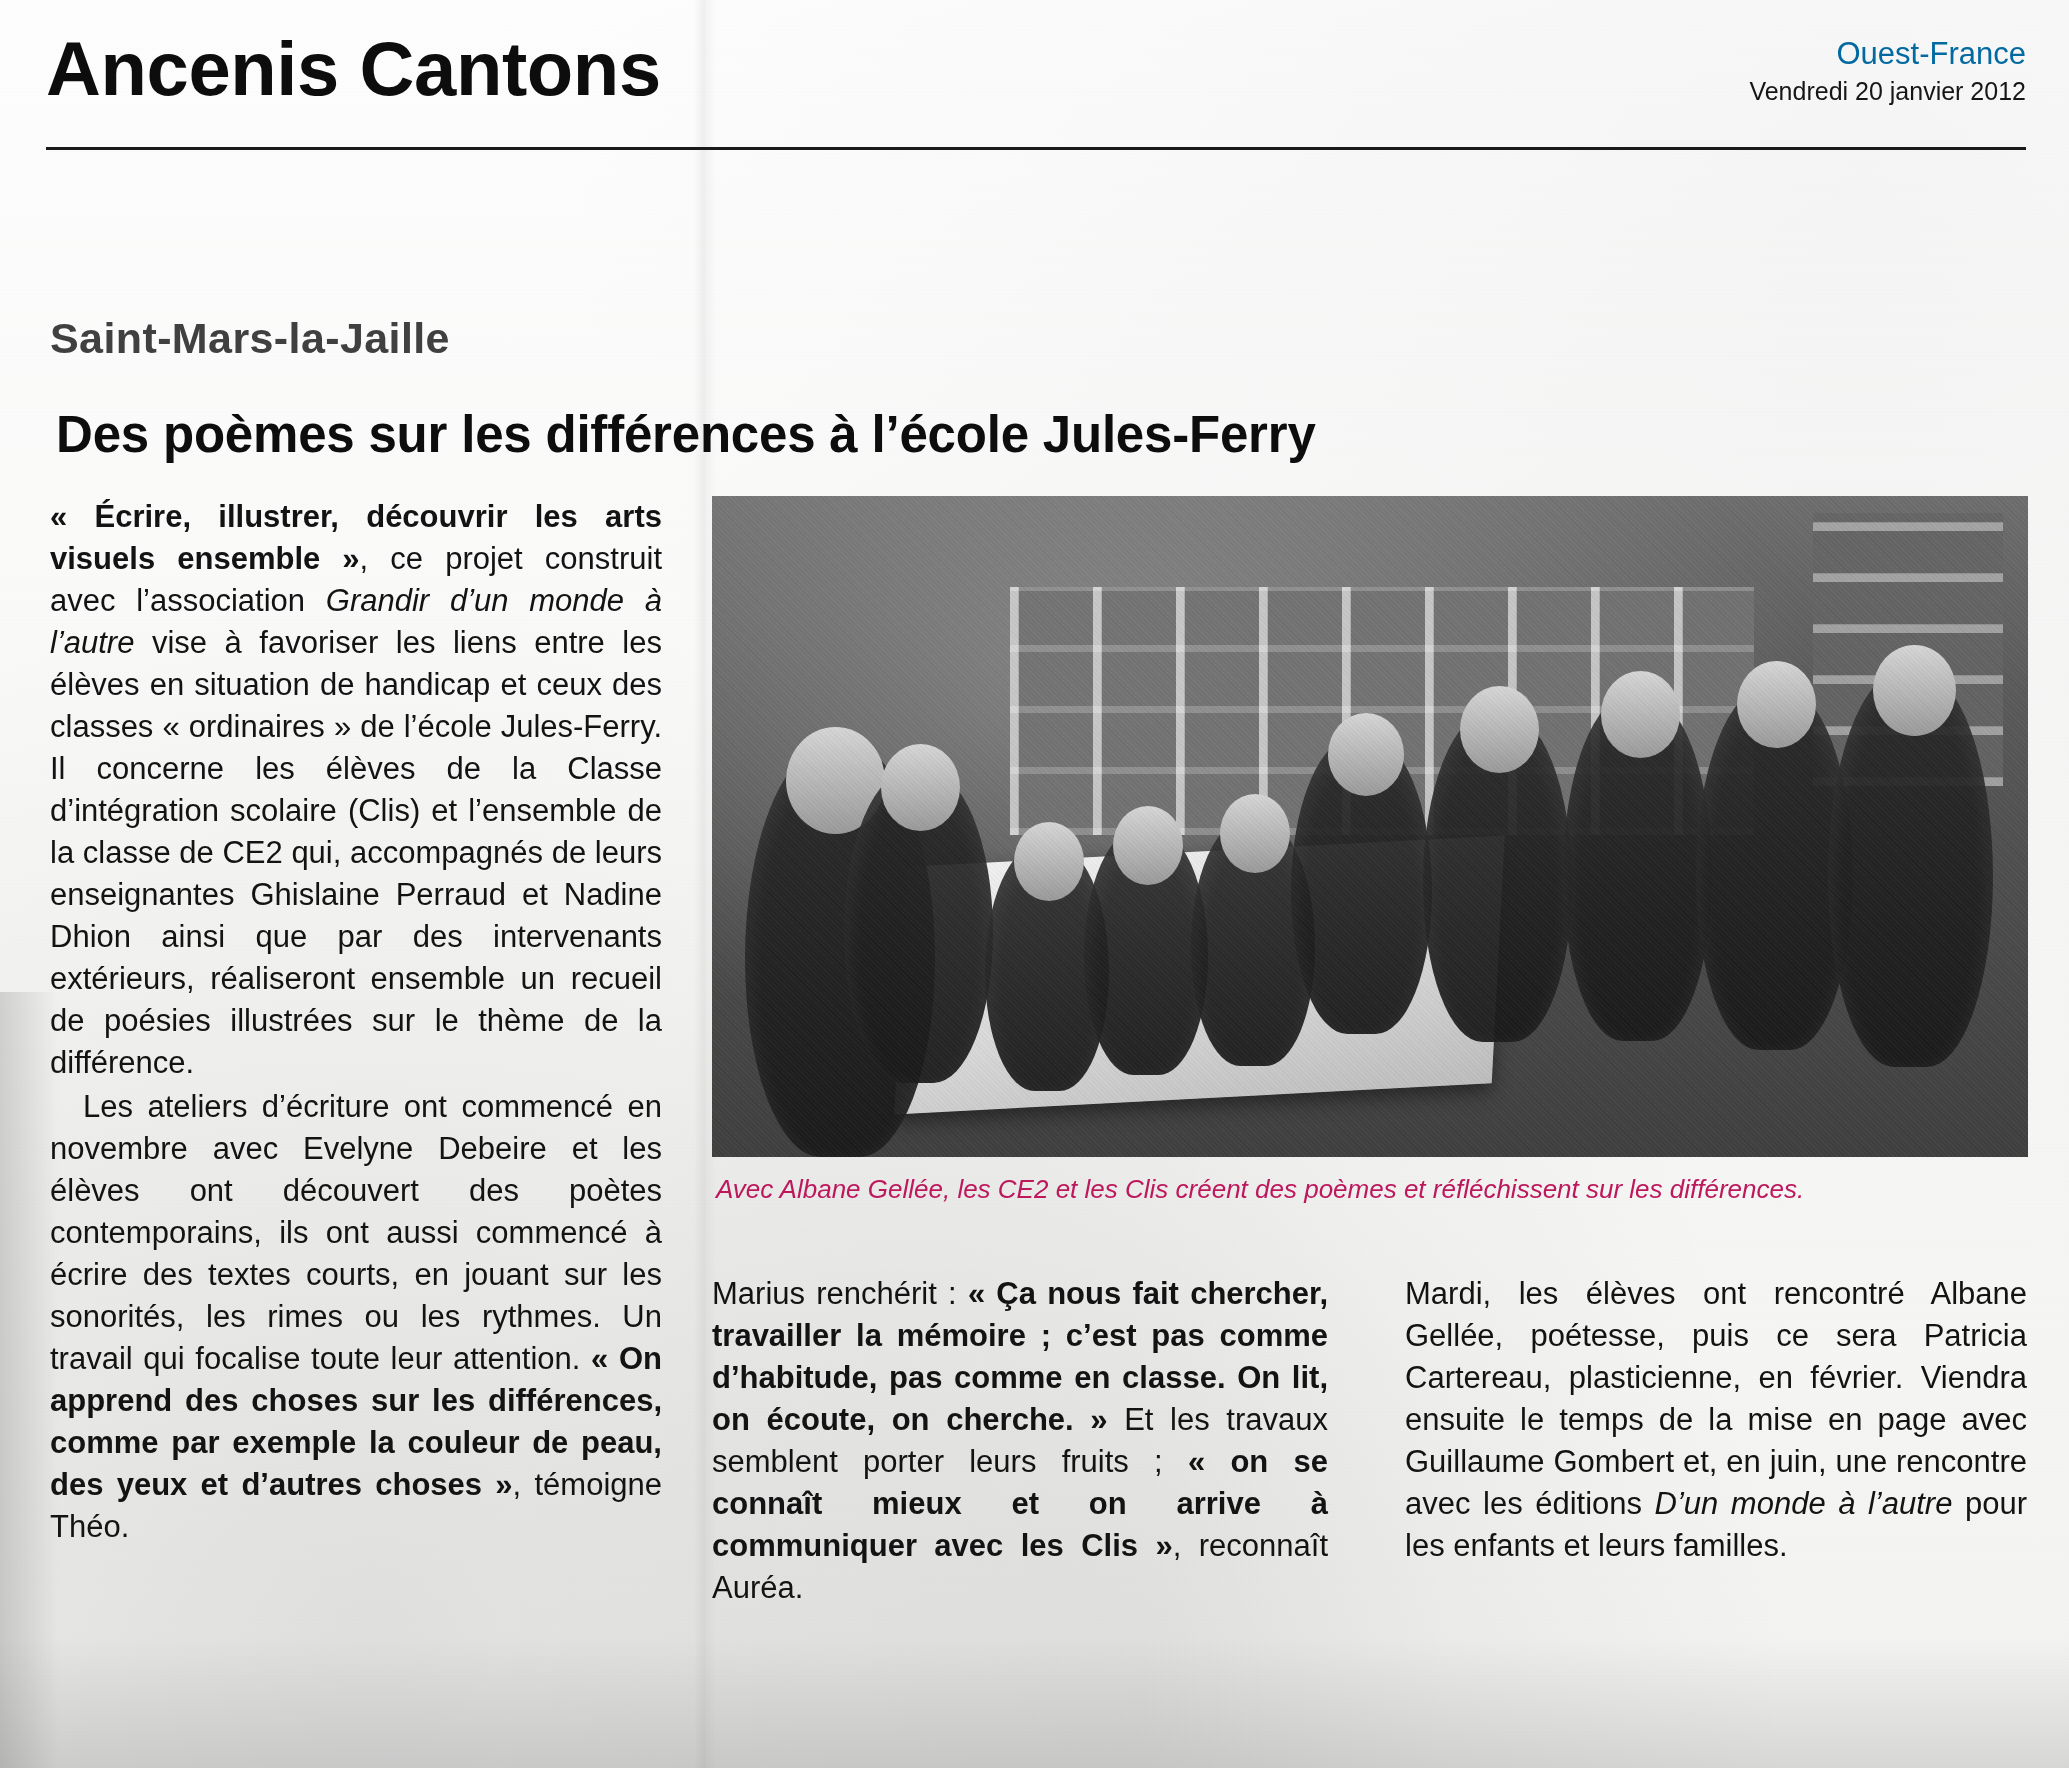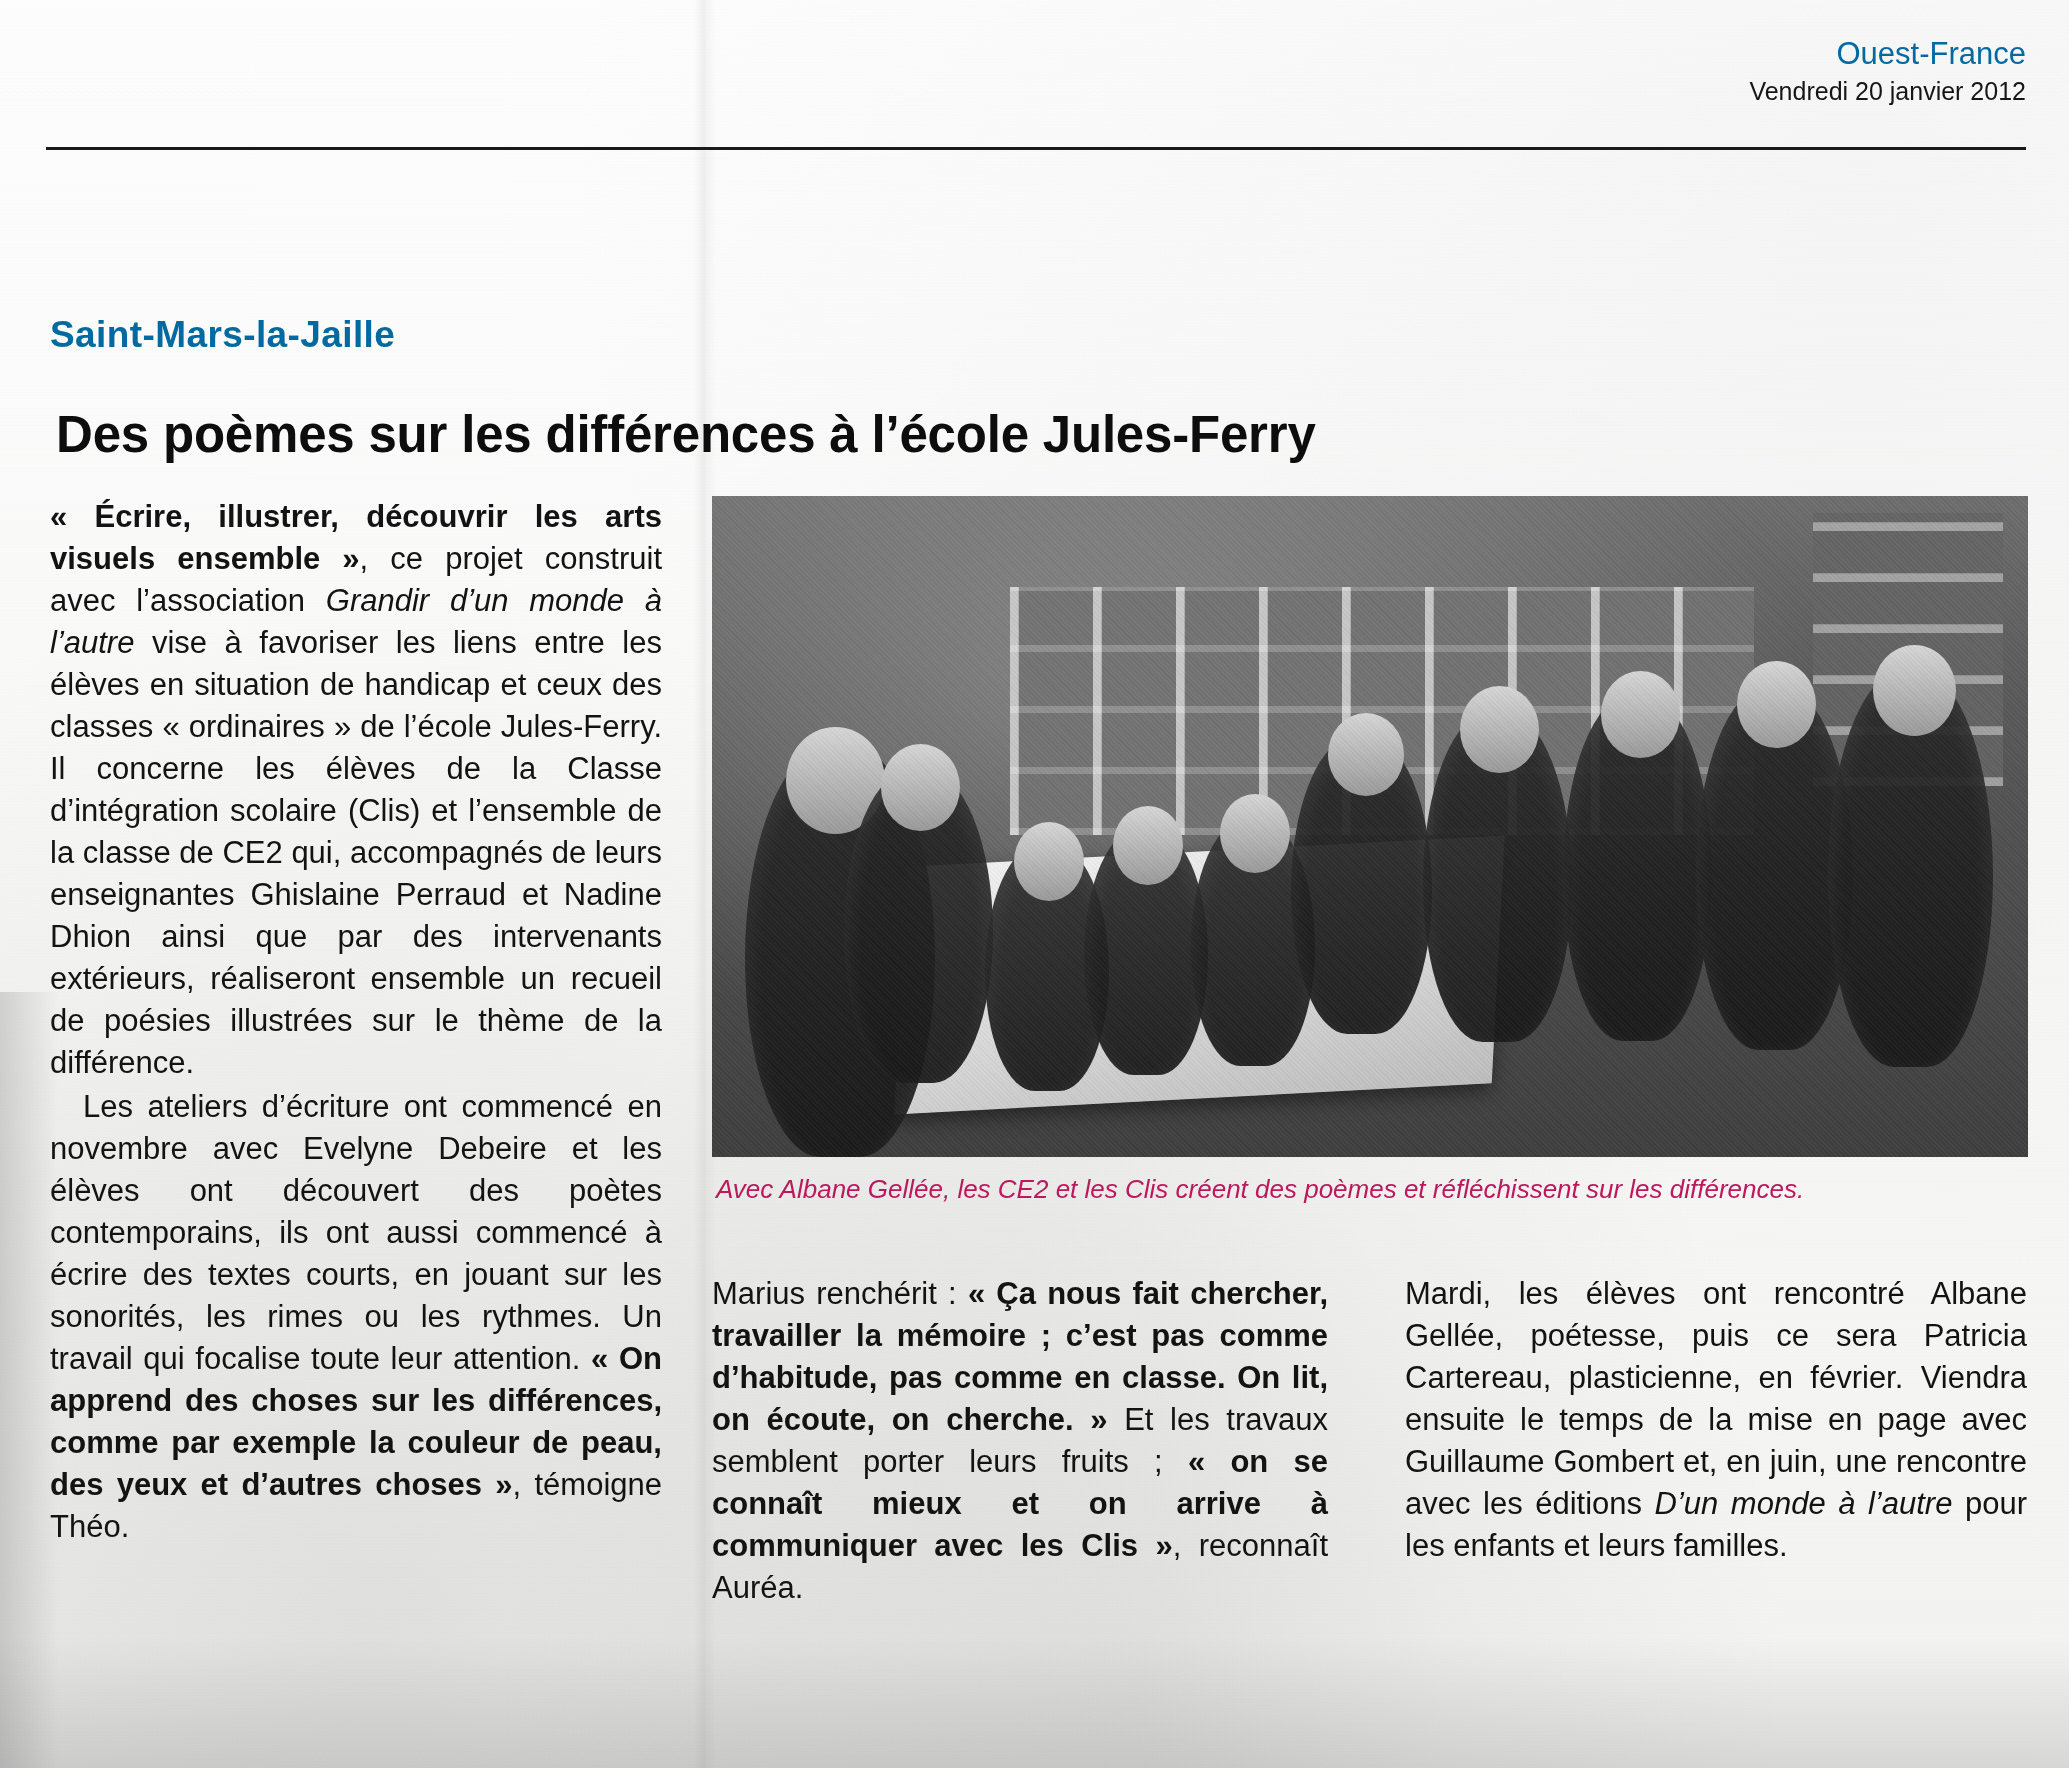--- a/index.html
+++ b/index.html
@@ -91,24 +91,24 @@
     width: 1980px;
     height: 2.5px;
     background: #1a1a1a;
   }
 
   
   .commune {
     position: absolute;
     left: 50px;
     top: 314px;
-    font-size: 37px;
+    font-size: 43px;
     font-weight: bold;
     letter-spacing: 0.4px;
-    color: #0369a1;
+    color: #404040;
   }
   .headline {
     position: absolute;
     left: 56px;
     top: 405px;
     width: 1918px;
     font-size: 51px;
     font-weight: bold;
     letter-spacing: -0.2px;
     color: #0d0d0d;
@@ -234,20 +234,21 @@
 </head>
 <body>
 
 <div class="page"></div>
 <div class="grain"></div>
 <div class="fold"></div>
 
 <div class="content">
 
   <div class="masthead">
+    <div class="masthead-title">Ancenis Cantons</div>
     <div class="masthead-right">
       <div class="masthead-source">Ouest-France</div>
       <div class="masthead-date">Vendredi 20 janvier 2012</div>
     </div>
   </div>
   <div class="rule"></div>
 
   <div class="commune">Saint-Mars-la-Jaille</div>
   <div class="headline">Des poèmes sur les différences à l’école Jules-Ferry</div>
 

